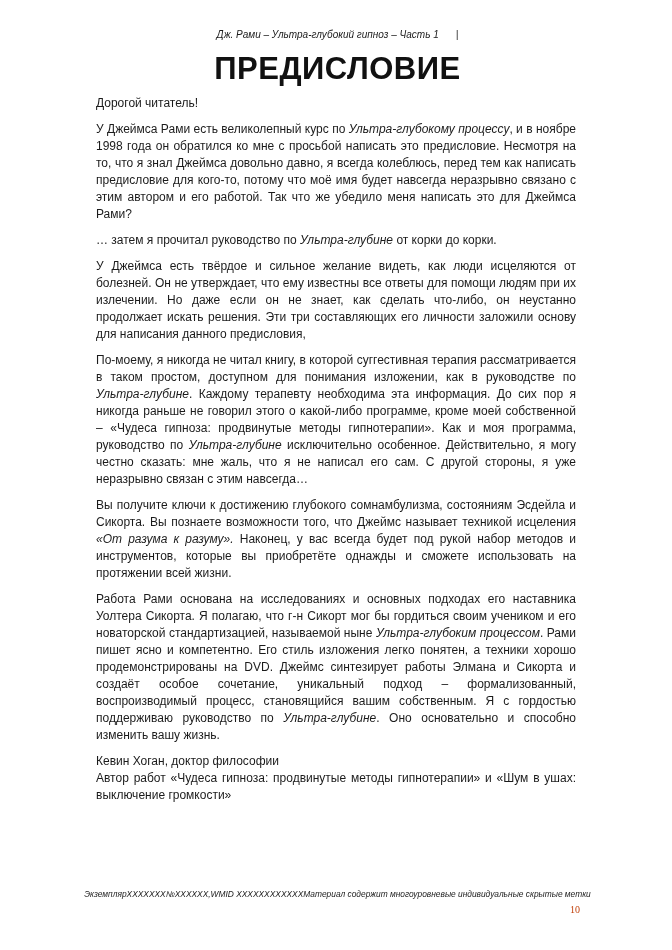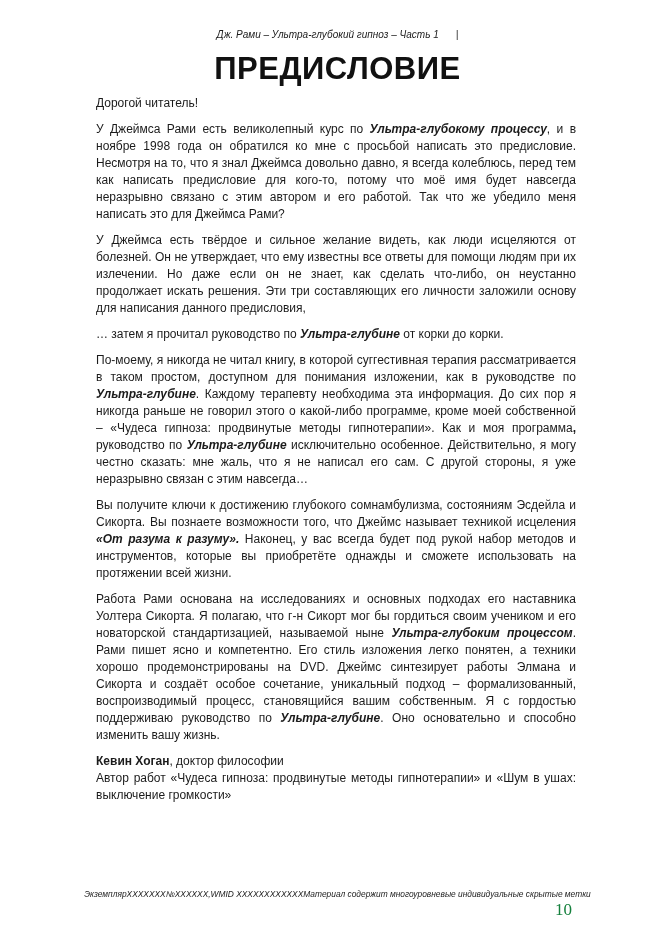--- a/index.html
+++ b/index.html
@@ -44,63 +44,63 @@
     color: #111;
   }
   .body-text { width: 480px; }
   .body-text p.para {
     font-size: 12px;
     line-height: 17px;
     text-align: justify;
     margin: 0 0 9px 0;
     color: #1b1b1b;
   }
-  .body-text p.para span.b { font-weight: bold; margin-top: 36px; }
+  .body-text p.para span.b { font-weight: normal; margin-top: 36px; }
   .body-text p.para span.i { font-style: italic; }
   .doc-footer {
     position: absolute;
     left: 96px;
     top: 889px;
     width: 483px;
     display: flex;
     justify-content: center;
     align-items: baseline;
     font-size: 8.4px;
     line-height: 11px;
     font-style: italic;
     white-space: nowrap;
     color: #222;
   }
   .page-number {
     position: absolute;
-    right: 100px;
+    right: 92px;
     top: 902px;
     font-family: "Liberation Serif", serif;
-    font-size: 17px;
+    font-size: 10px;
     line-height: 15px;
-    color: #15803d;
+    color: #c2410c;
   }
 </style>
 </head>
 <body>
 
 <div class="page">
 
   <div class="doc-header">
     <span>Дж. Рами – Ультра-глубокий гипноз – Часть 1</span>
     <span>|</span>
   </div>
 
   <h1 class="doc-title">ПРЕДИСЛОВИЕ</h1>
 
   <div class="body-text">
       <p class="para"><span>Дорогой читатель!</span></p>
       <p class="para"><span>У Джеймса Рами есть великолепный курс по </span><span class="b i">Ультра-глубокому процессу</span><span>, и в ноябре 1998 года он обратился ко мне с просьбой написать это предисловие. Несмотря на то, что я знал Джеймса довольно давно, я всегда колеблюсь, перед тем как написать предисловие для кого-то, потому что моё имя будет навсегда неразрывно связано с этим автором и его работой. Так что же убедило меня написать это для Джеймса Рами?</span></p>
+      <p class="para"><span>… затем я прочитал руководство по </span><span class="b i">Ультра-глубине</span><span> от корки до корки.</span></p>
       <p class="para"><span>У Джеймса есть твёрдое и сильное желание видеть, как люди исцеляются от болезней. Он не утверждает, что ему известны все ответы для помощи людям при их излечении. Но даже если он не знает, как сделать что-либо, он неустанно продолжает искать решения. Эти три составляющих его личности заложили основу для написания данного предисловия,</span></p>
-      <p class="para"><span>… затем я прочитал руководство по </span><span class="b i">Ультра-глубине</span><span> от корки до корки.</span></p>
       <p class="para"><span>По-моему, я никогда не читал книгу, в которой суггестивная терапия рассматривается в таком простом, доступном для понимания изложении, как в руководстве по </span><span class="b i">Ультра-глубине</span><span>. Каждому терапевту необходима эта информация. До сих пор я никогда раньше не говорил этого о какой-либо программе, кроме моей собственной – «Чудеса гипноза: продвинутые методы гипнотерапии». Как и моя программа</span><span class="b">,</span><span> руководство по </span><span class="b i">Ультра-глубине</span><span> исключительно особенное. Действительно, я могу честно сказать: мне жаль, что я не написал его сам. С другой стороны, я уже неразрывно связан с этим навсегда…</span></p>
       <p class="para"><span>Вы получите ключи к достижению глубокого сомнамбулизма, состояниям Эсдейла и Сикорта. Вы познаете возможности того, что Джеймс называет техникой исцеления </span><span class="b i">«От разума к разуму».</span><span> Наконец, у вас всегда будет под рукой набор методов и инструментов, которые вы приобретёте однажды и сможете использовать на протяжении всей жизни.</span></p>
       <p class="para"><span>Работа Рами основана на исследованиях и основных подходах его наставника Уолтера Сикорта. Я полагаю, что г-н Сикорт мог бы гордиться своим учеником и его новаторской стандартизацией, называемой ныне </span><span class="b i">Ультра-глубоким процессом</span><span>. Рами пишет ясно и компетентно. Его стиль изложения легко понятен, а техники хорошо продемонстрированы на DVD. Джеймс синтезирует работы Элмана и Сикорта и создаёт особое сочетание, уникальный подход – формализованный, воспроизводимый процесс, становящийся вашим собственным. Я с гордостью поддерживаю руководство по </span><span class="b i">Ультра-глубине</span><span>. Оно основательно и способно изменить вашу жизнь.</span></p>
       <p class="para"><span class="b">Кевин Хоган</span><span>, доктор философии</span><br><span>Автор работ «Чудеса гипноза: продвинутые методы гипнотерапии» и «Шум в ушах: выключение громкости»</span></p>
     </div>
 
   <div class="doc-footer">
       <span>Экземпляр</span>
       <span>XXXXXXX</span>
       <span>№XXXXXX,</span>

